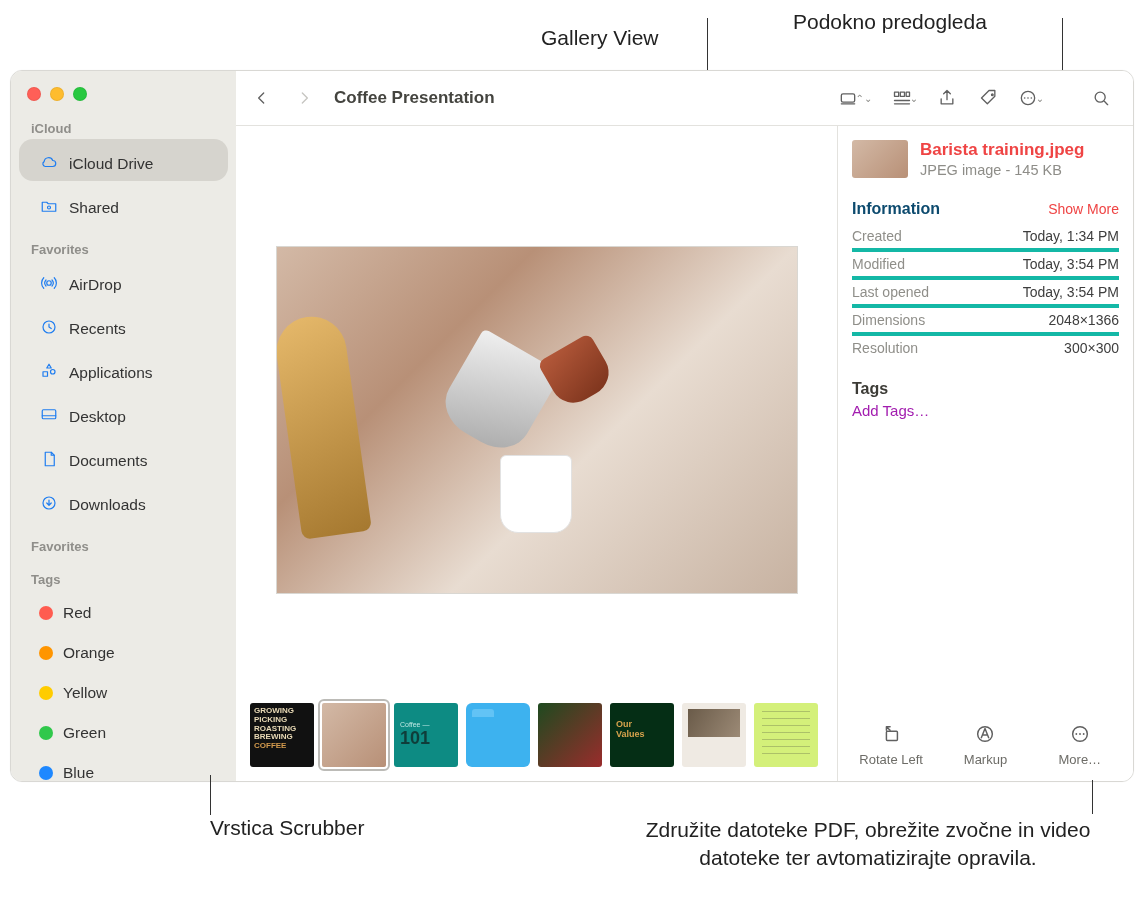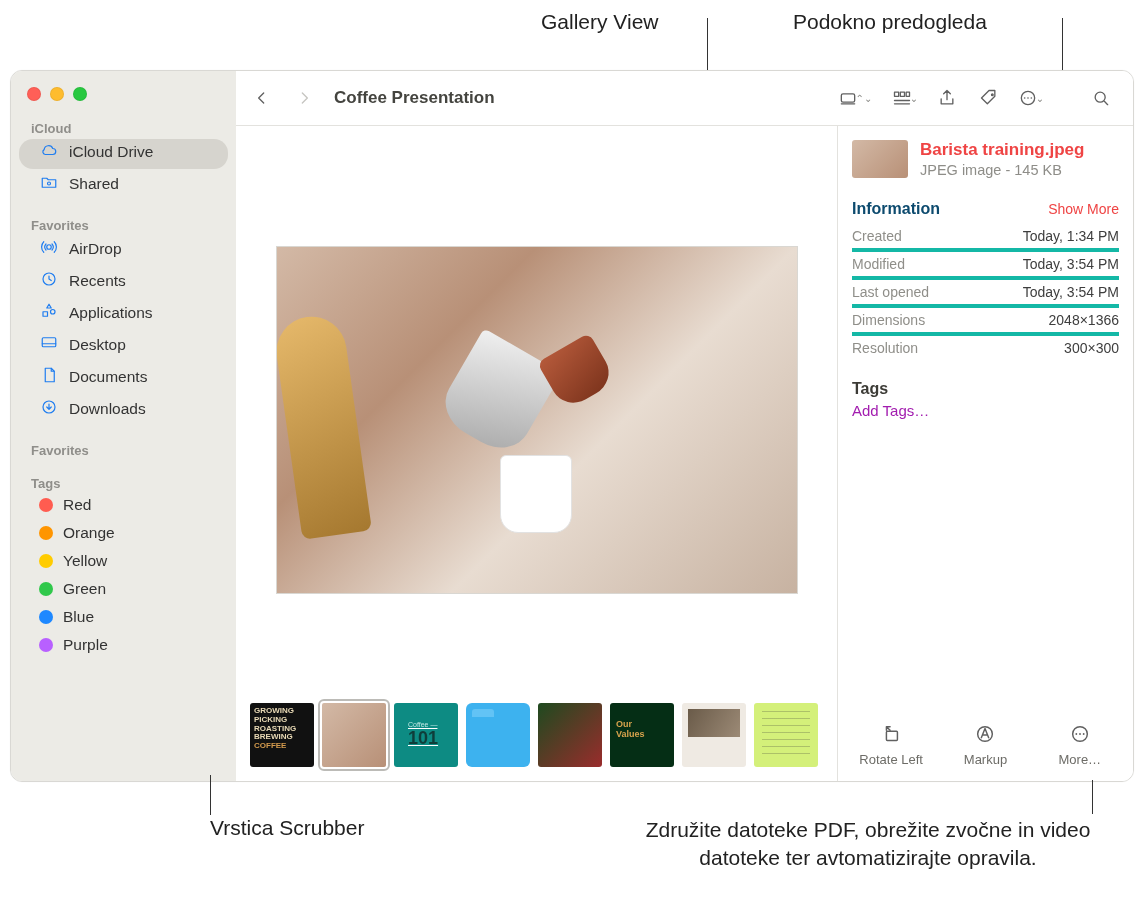--- a/index.html
+++ b/index.html
@@ -65,21 +65,21 @@
   .section-header {
     font-size: 13px;
     color: #8f8e8a;
     font-weight: 600;
     padding: 6px 12px 2px 20px;
   }
   .sb-item {
     display: flex;
     align-items: center;
     gap: 10px;
-    padding: 2px 10px 6px 20px;
+    padding: 14px 10px 6px 20px;
     margin: 1px 8px;
     border-radius: 14px;
     cursor: default;
     color: #333;
   }
   .sb-item.selected {
     background: #d6d4ce;
   }
   .sb-icon {
     width: 20px;
@@ -272,21 +272,21 @@
   .pv-action .ic {
     display:flex;align-items:center;justify-content:center;
     width:28px;height:28px;margin:0 auto 4px;
   }
   .pv-action svg{width:22px;height:22px;}
 
 </style>
 </head>
 <body>
 
-<div class="callout" style="left:541px;top:10px;">Gallery View</div>
+<div class="callout" style="left:541px;top:26px;">Gallery View</div>
 <div class="callout-line" style="left:707px;top:18px;width:1px;height:38px;"></div>
 <div class="callout-line" style="left:707px;top:56px;width:1px;height:18px;"></div>
 
 <div class="callout" style="left:793px;top:10px;">Podokno predogleda</div>
 <div class="callout-line" style="left:1062px;top:18px;width:1px;height:112px;"></div>
 
 <div class="window">
 
   <div class="sidebar">
     <div class="traffic">
@@ -460,21 +460,21 @@
             <div class="brass"></div>
             <div class="pitcher"></div>
             <div class="small-cup"></div>
             <div class="cup"></div>
           </div>
         </div>
 
         <div class="scrubber">
           <div class="thumb" style="background:#111;color:#e8d9b5;padding:4px;font-weight:700;font-size:8px;line-height:1.1;">GROWING<br>PICKING<br>ROASTING<br>BREWING<br><span style="color:#d39a4d;">COFFEE</span></div>
           <div class="thumb selected" style="background:linear-gradient(135deg,#d3b9a6,#b89077);"></div>
-          <div class="thumb" style="background:#0d8b83;display:flex;flex-direction:column;justify-content:center;align-items:flex-start;padding:14px;text-decoration:underline;">
+          <div class="thumb" style="background:#0d8b83;display:flex;flex-direction:column;justify-content:center;align-items:flex-start;padding:6px;">
               <span style="font-size:7px;color:#bfe8e4;">Coffee —</span>
               <span style="font-size:18px;font-weight:700;color:#0f3d3a;">101</span>
             </div>
           <div class="thumb" style="background:#3db2ef;border-radius:6px;">
               <div style="position:absolute;top:6px;left:6px;width:22px;height:8px;background:#62c3f5;border-radius:3px 3px 0 0;"></div>
             </div>
           <div class="thumb" style="background:linear-gradient(135deg,#1e4a1f,#9a2c2c);"></div>
           <div class="thumb" style="background:#052e15;color:#d6a24c;padding:16px 6px;font-size:9px;font-weight:600;">Our<br>Values</div>
           <div class="thumb" style="background:#efeae3;">
               <div style="position:absolute;inset:6px 6px 30px 6px;background:linear-gradient(120deg,#6a5b49,#9c8a76);"></div>

